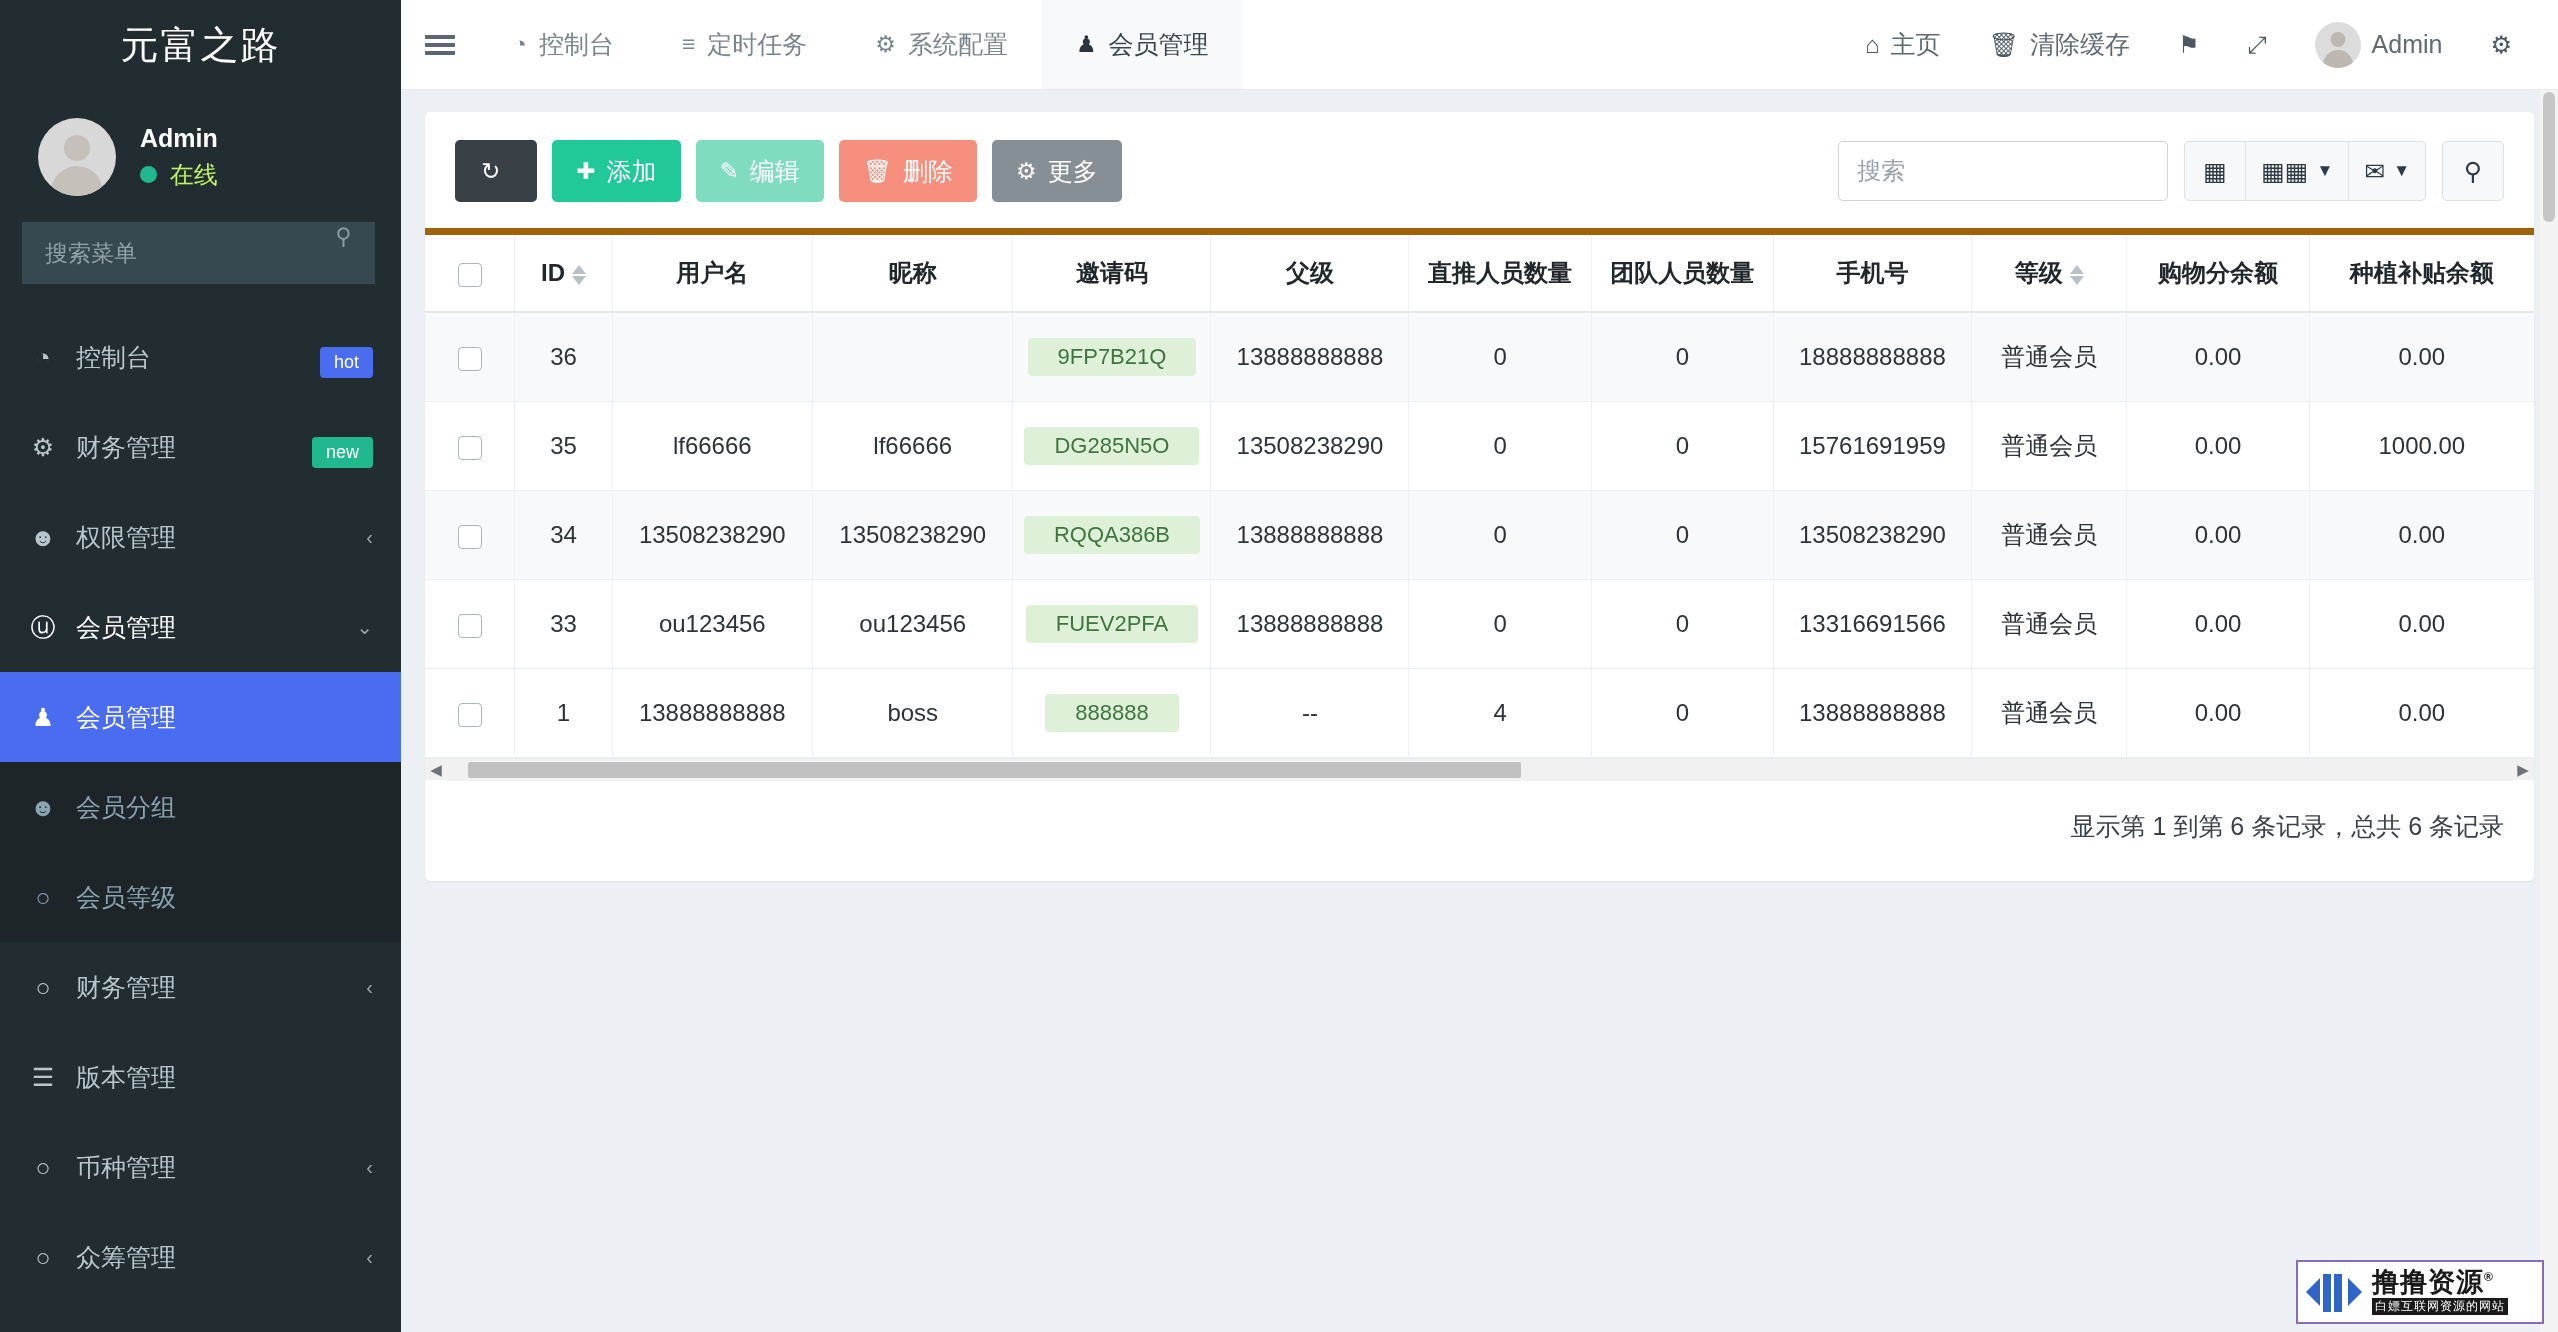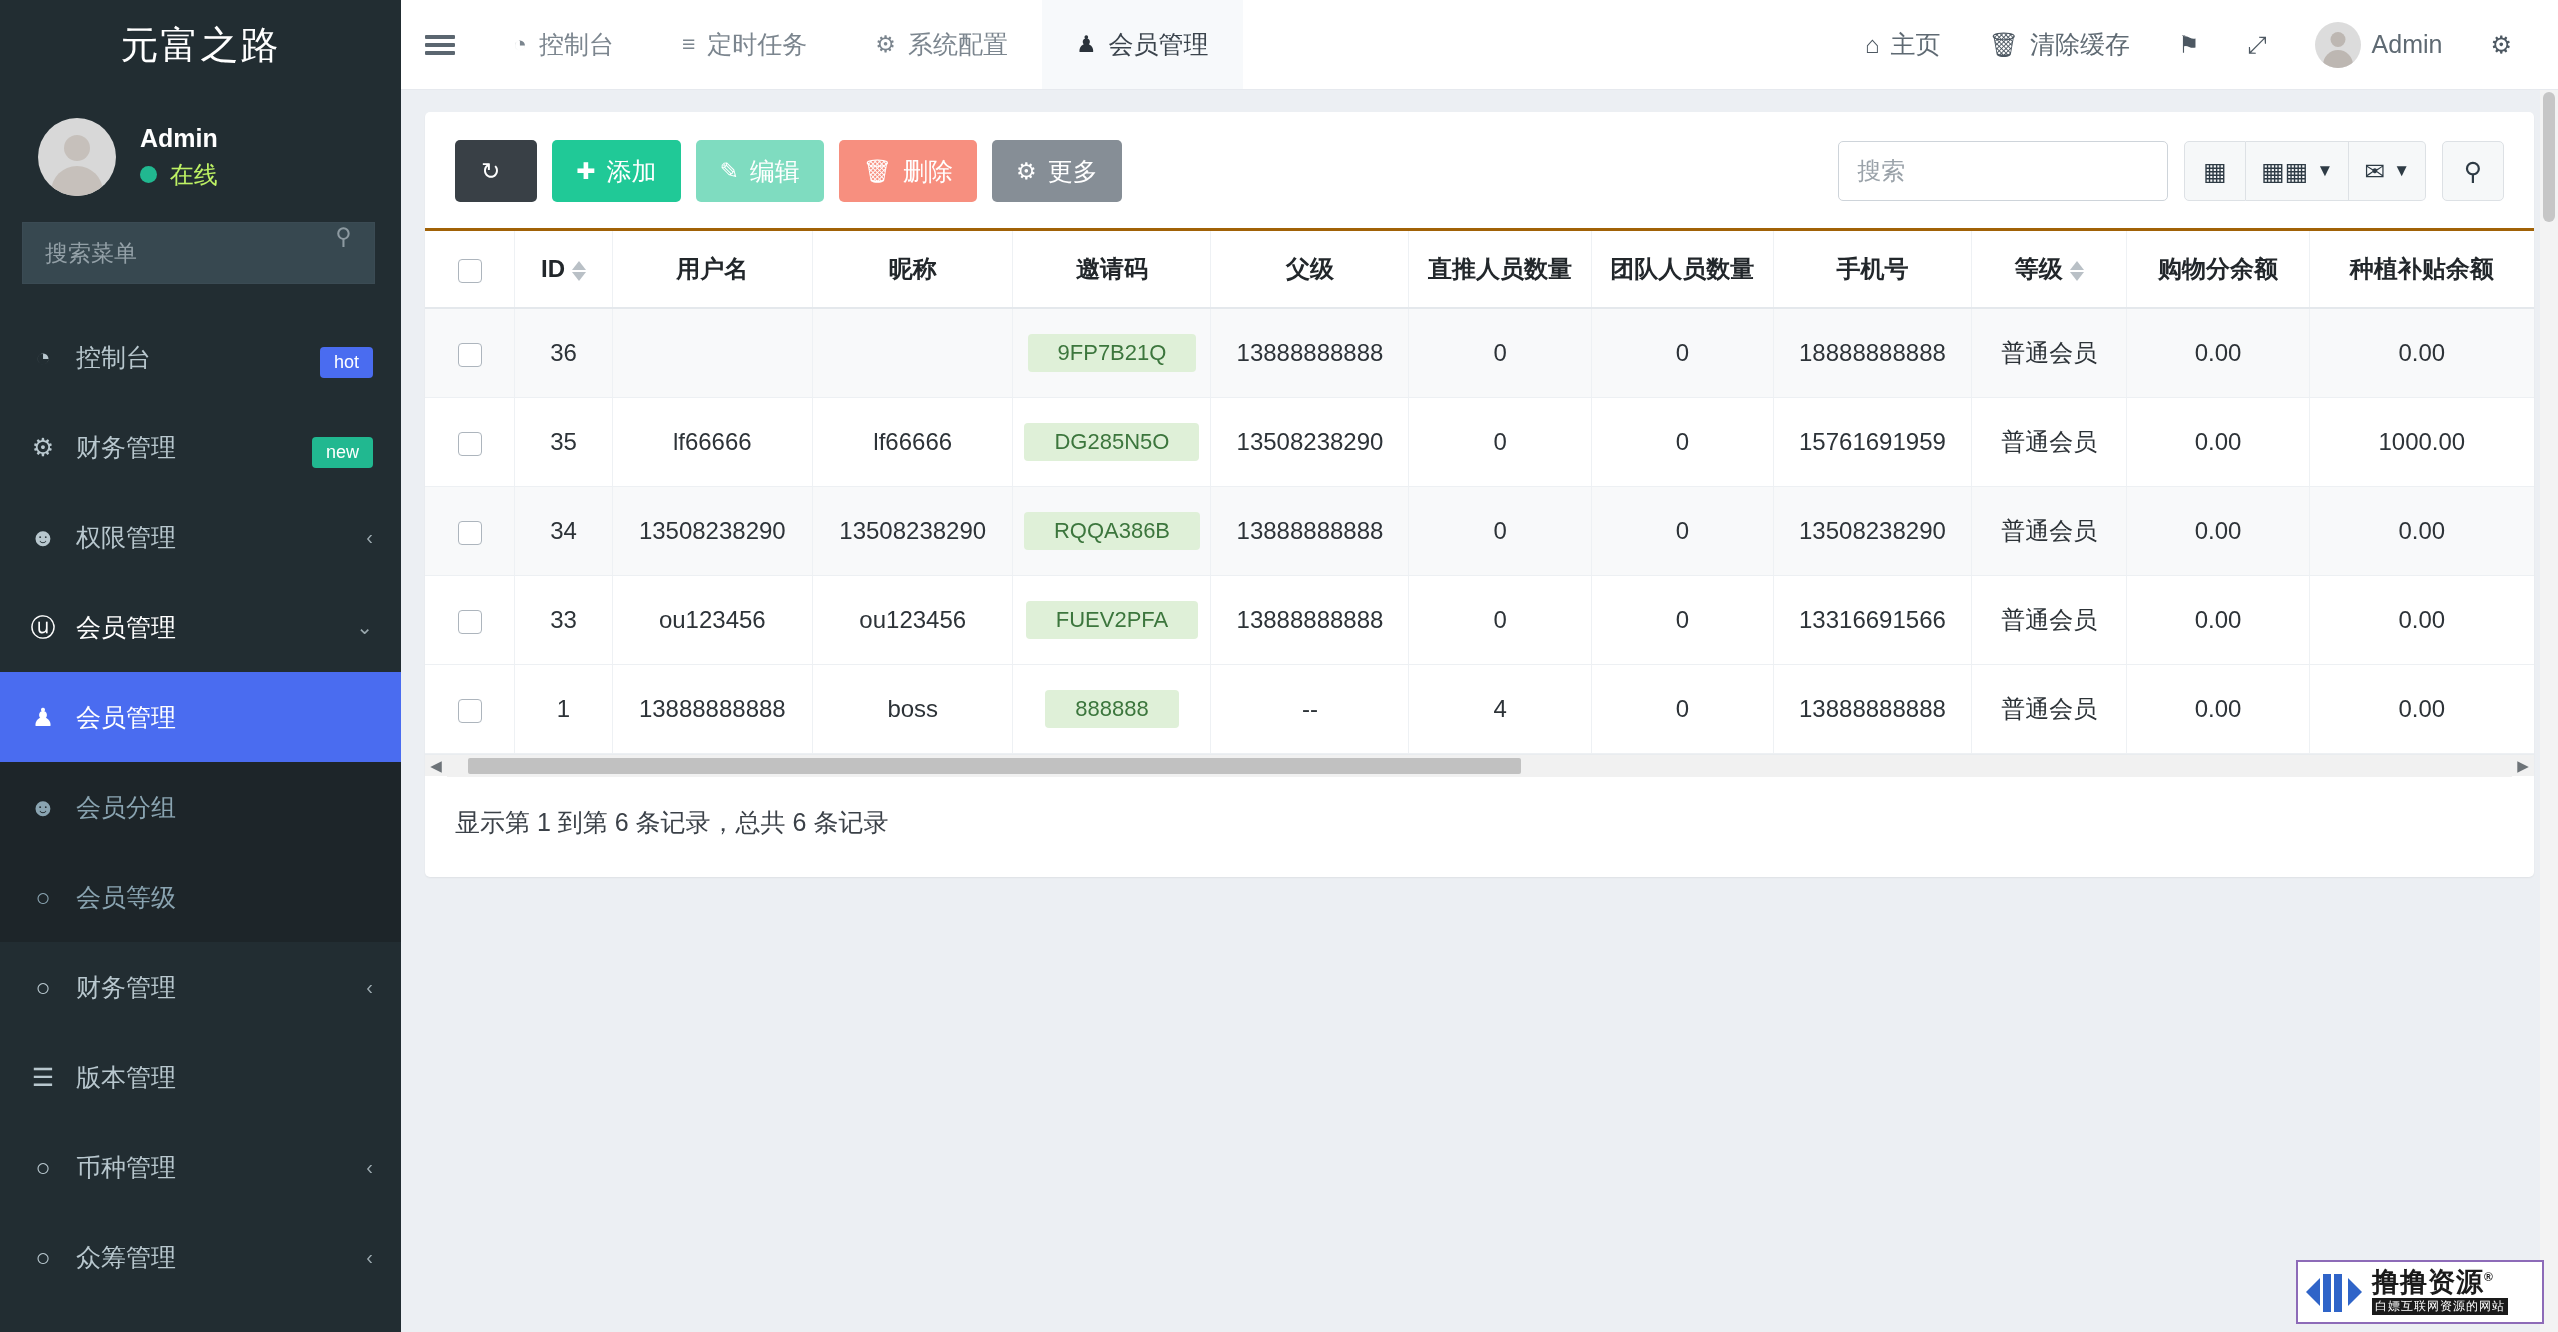--- a/index.html
+++ b/index.html
@@ -151,21 +151,21 @@
   .igroup .ibtn:first-child { border-radius: 5px 0 0 5px; }
   .igroup .ibtn:last-child { border-radius: 0 5px 5px 0; }
   .ibtn.solo { border-radius: 5px; }
   .caret { font-size: 17px; }
 
   
   .tbl-wrap { width: 100%; overflow: hidden; position: relative; }
   table.grid { width: 100%; border-collapse: collapse; table-layout: fixed; }
   table.grid th {
     background: #fff; font-size: 24px; color: #22272b; font-weight: bold;
-    padding: 22px 8px; border-top: 3px solid #a16207; border-bottom: 2px solid #e4e8ec;
+    padding: 22px 8px; border-top: 7px solid #a16207; border-bottom: 2px solid #e4e8ec;
     border-right: 1px solid #eef1f4; text-align: center; white-space: nowrap;
   }
   table.grid td {
     font-size: 24px; color: #2d3338; padding: 25px 8px; text-align: center;
     border-bottom: 1px solid #edf0f3; border-right: 1px solid #eef1f4; white-space: nowrap;
   }
   table.grid tr.odd td { background: #f8f9fa; }
   table.grid th:last-child, table.grid td:last-child { border-right: none; }
   .cbox {
     width: 24px; height: 24px; border: 1px solid #adb5bd; border-radius: 4px;
@@ -184,21 +184,21 @@
   .hscroll {
     height: 22px; background: #f1f1f1; position: relative; border-top:1px solid #e9ecef;
     display: flex; align-items: center;
   }
   .hs-arrow { width: 22px; text-align:center; font-size: 15px; color: #6d7378; cursor: pointer; }
   .hs-track { flex: 1 1 auto; height: 22px; position: relative; background: #f1f1f1; }
   .hs-thumb {
     position: absolute; left: 1%; top: 3px; height: 16px; width: 51%;
     background: #c1c1c1; border-radius: 2px; cursor: pointer;
   }
-  .tbl-foot { padding: 30px 30px 38px 30px; font-size: 25px; color: #3b4148; }
+  .tbl-foot { padding: 30px 30px 38px 30px; font-size: 25px; color: #3b4148; text-align: right; }
 
   
   .pagescroll {
     position: absolute; right: 0; top: 90px; width: 18px; height: 1242px;
     background: #f3f3f3;
   }
   .pagescroll .thumb {
     position: absolute; top: 2px; left: 3px; width: 12px; height: 130px;
     background: #c6c6c6; border-radius: 6px;
   }

